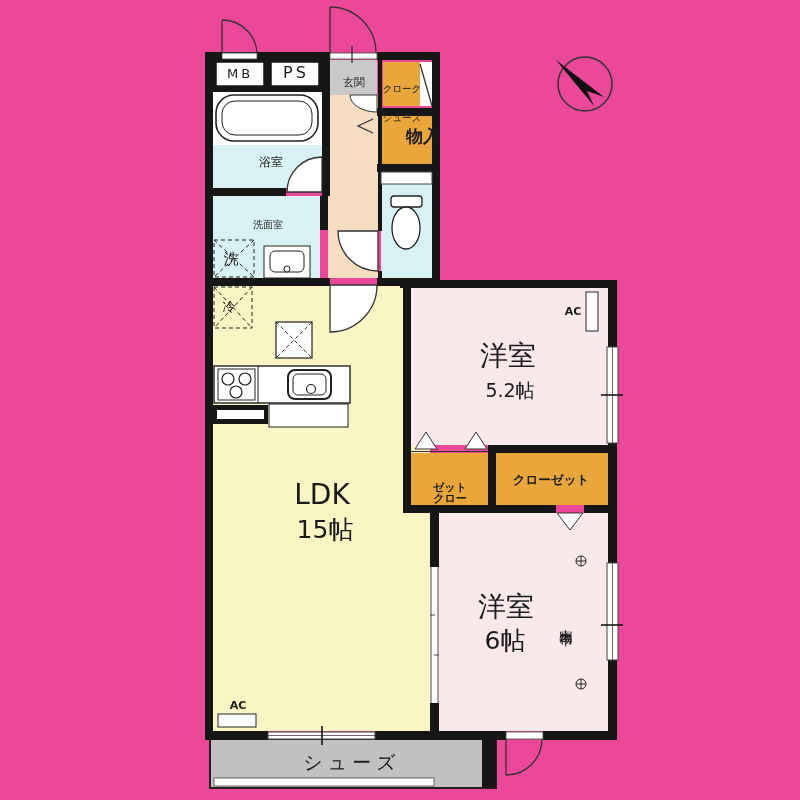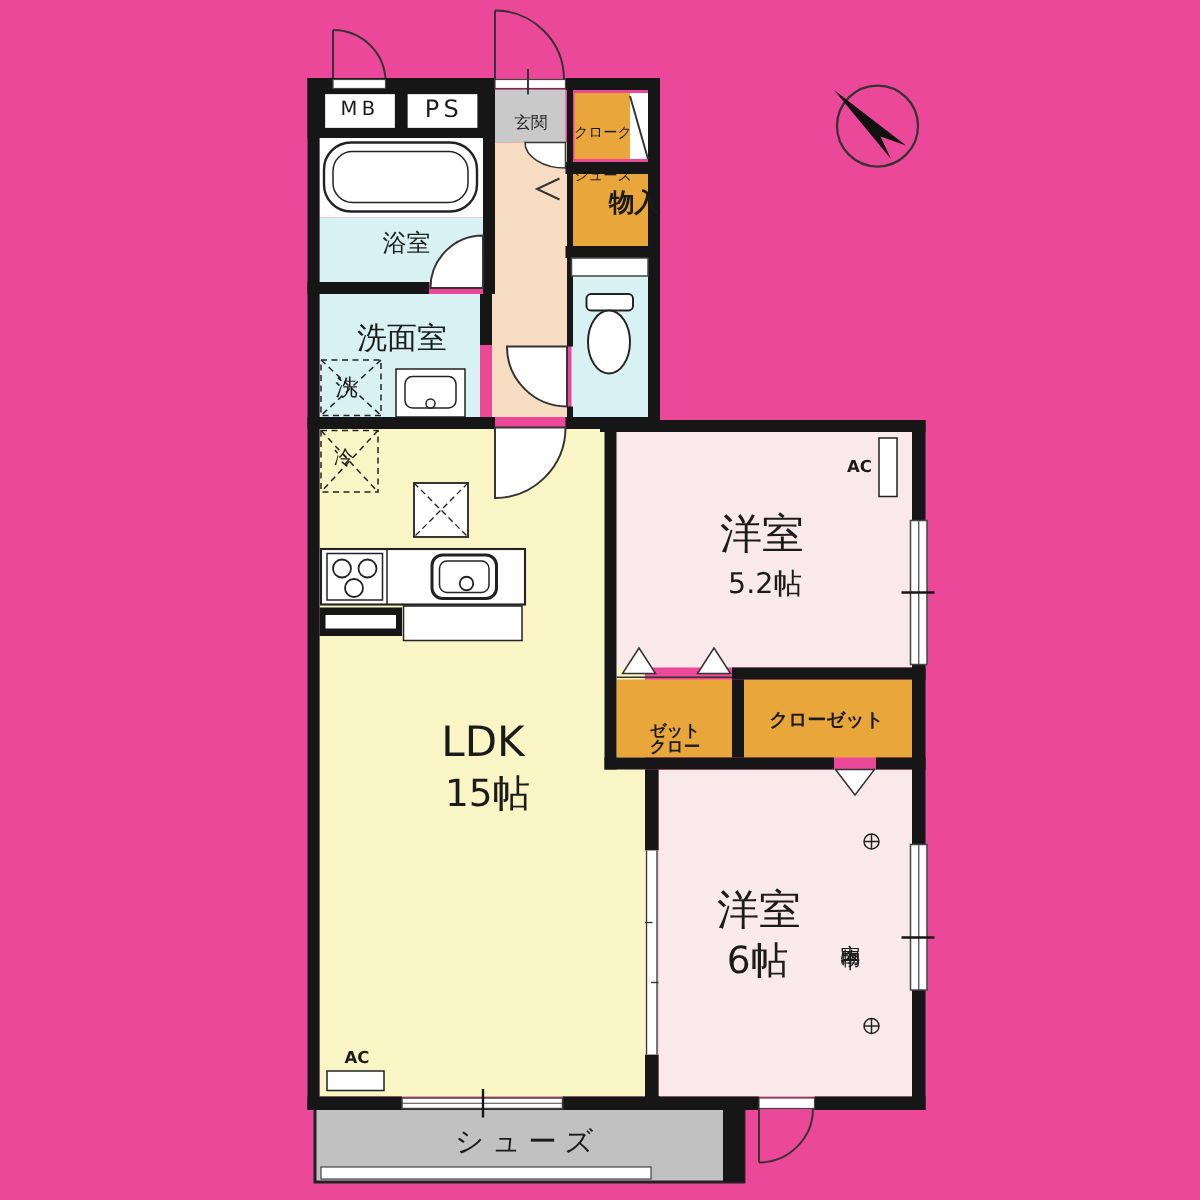--- a/index.html
+++ b/index.html
@@ -192,22 +192,22 @@
       <polygon points="556,60 604,97 587,91 594,106" fill="#111"></polygon>
     </g>
   </svg>
 
   <div class="lbl" style="left:240px;top:73px;font-size:13px;letter-spacing:3px;">MB</div>
   <div class="lbl" style="left:296px;top:73px;font-size:16px;letter-spacing:3px;">PS</div>
   <div class="lbl" style="left:354px;top:82px;font-size:11px;">玄関</div>
   <div class="lbl" style="left:402px;top:72px;font-size:9.5px;margin-top:46px;">シューズ</div>
   <div class="lbl" style="left:402px;top:89px;font-size:9.5px;">クローク</div>
   <div class="lbl bold" style="left:407px;top:136px;font-size:17px;margin-left:16px;">物入</div>
-  <div class="lbl" style="left:271px;top:162px;font-size:16px;">浴室</div>
-  <div class="lbl" style="left:268px;top:225px;font-size:20px;">洗面室</div>
+  <div class="lbl" style="left:271px;top:162px;font-size:12px;">浴室</div>
+  <div class="lbl" style="left:268px;top:225px;font-size:10px;">洗面室</div>
   <div class="lbl" style="left:231px;top:259px;font-size:15px;">洗</div>
   <div class="lbl" style="left:229px;top:306px;font-size:13px;">冷</div>
   <div class="lbl" style="left:322px;top:495px;font-size:28px;">LDK</div>
   <div class="lbl" style="left:325px;top:529px;font-size:25px;">15帖</div>
   <div class="lbl" style="left:508px;top:356px;font-size:28px;">洋室</div>
   <div class="lbl" style="left:510px;top:390px;font-size:19px;">5.2帖</div>
   <div class="lbl bold" style="left:450px;top:498px;font-size:11px;">クロー</div>
   <div class="lbl bold" style="left:450px;top:487px;font-size:11px;">ゼット</div>
   <div class="lbl bold" style="left:551px;top:480px;font-size:12.5px;">クローゼット</div>
   <div class="lbl" style="left:506px;top:607px;font-size:28px;">洋室</div>

